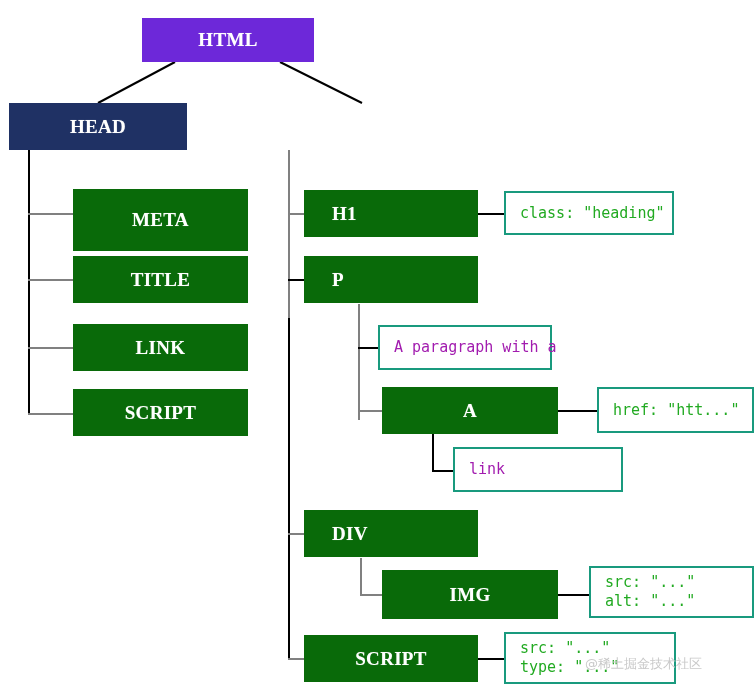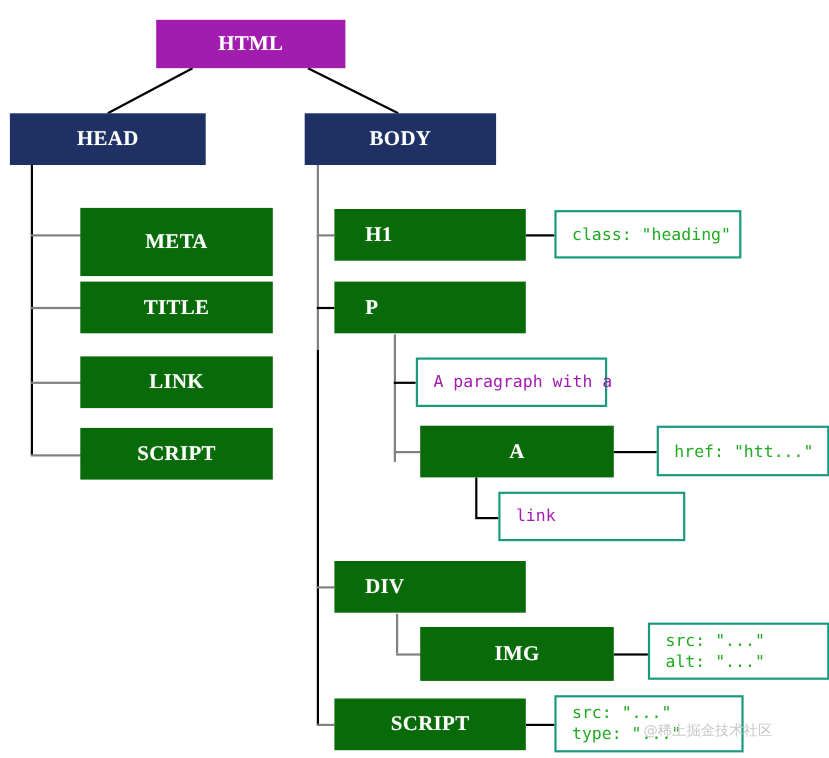--- a/index.html
+++ b/index.html
@@ -26,21 +26,21 @@
     font-family: "Liberation Serif", serif;
     font-weight: bold;
     font-size: 19px;
     letter-spacing: 0.3px;
     text-shadow: 0 0 1px rgba(255,255,255,0.35);
     z-index: 3;
   }
   .node.center { justify-content: center; }
   .node.left   { justify-content: flex-start; padding-left: 28px; }
 
-  .node.root    { background: #a21caf; }
+  .node.root    { background: #6d28d9; }
   .node.section { background: #1f3164; }
   .node.tag     { background: #096a09; }
 
   
   .leafbox {
     position: absolute;
     box-sizing: border-box;
     background: #ffffff;
     border: 2px solid #199a7e;
     display: flex;
@@ -123,23 +123,20 @@
   <div class="ln-h k" style="left:478px; top:658px; width:27px;"></div>
 
   <div class="node root center" style="left:142px; top:18px; width:172px; height:44px;">
     <span>HTML</span>
   </div>
 
   <div class="node section center" style="left:9px; top:103px; width:178px; height:47px;">
     <span>HEAD</span>
   </div>
 
-  <div class="node section center" style="left:277px; top:103px; width:174px; height:47px;">
-    <span>BODY</span>
-  </div>
 
   <div class="node tag center" style="left:73px; top:189px; width:175px; height:62px;">
     <span>META</span>
   </div>
 
   <div class="node tag center" style="left:73px; top:256px; width:175px; height:47px;text-align:center;">
     <span>TITLE</span>
   </div>
 
   <div class="node tag center" style="left:73px; top:324px; width:175px; height:47px;">

